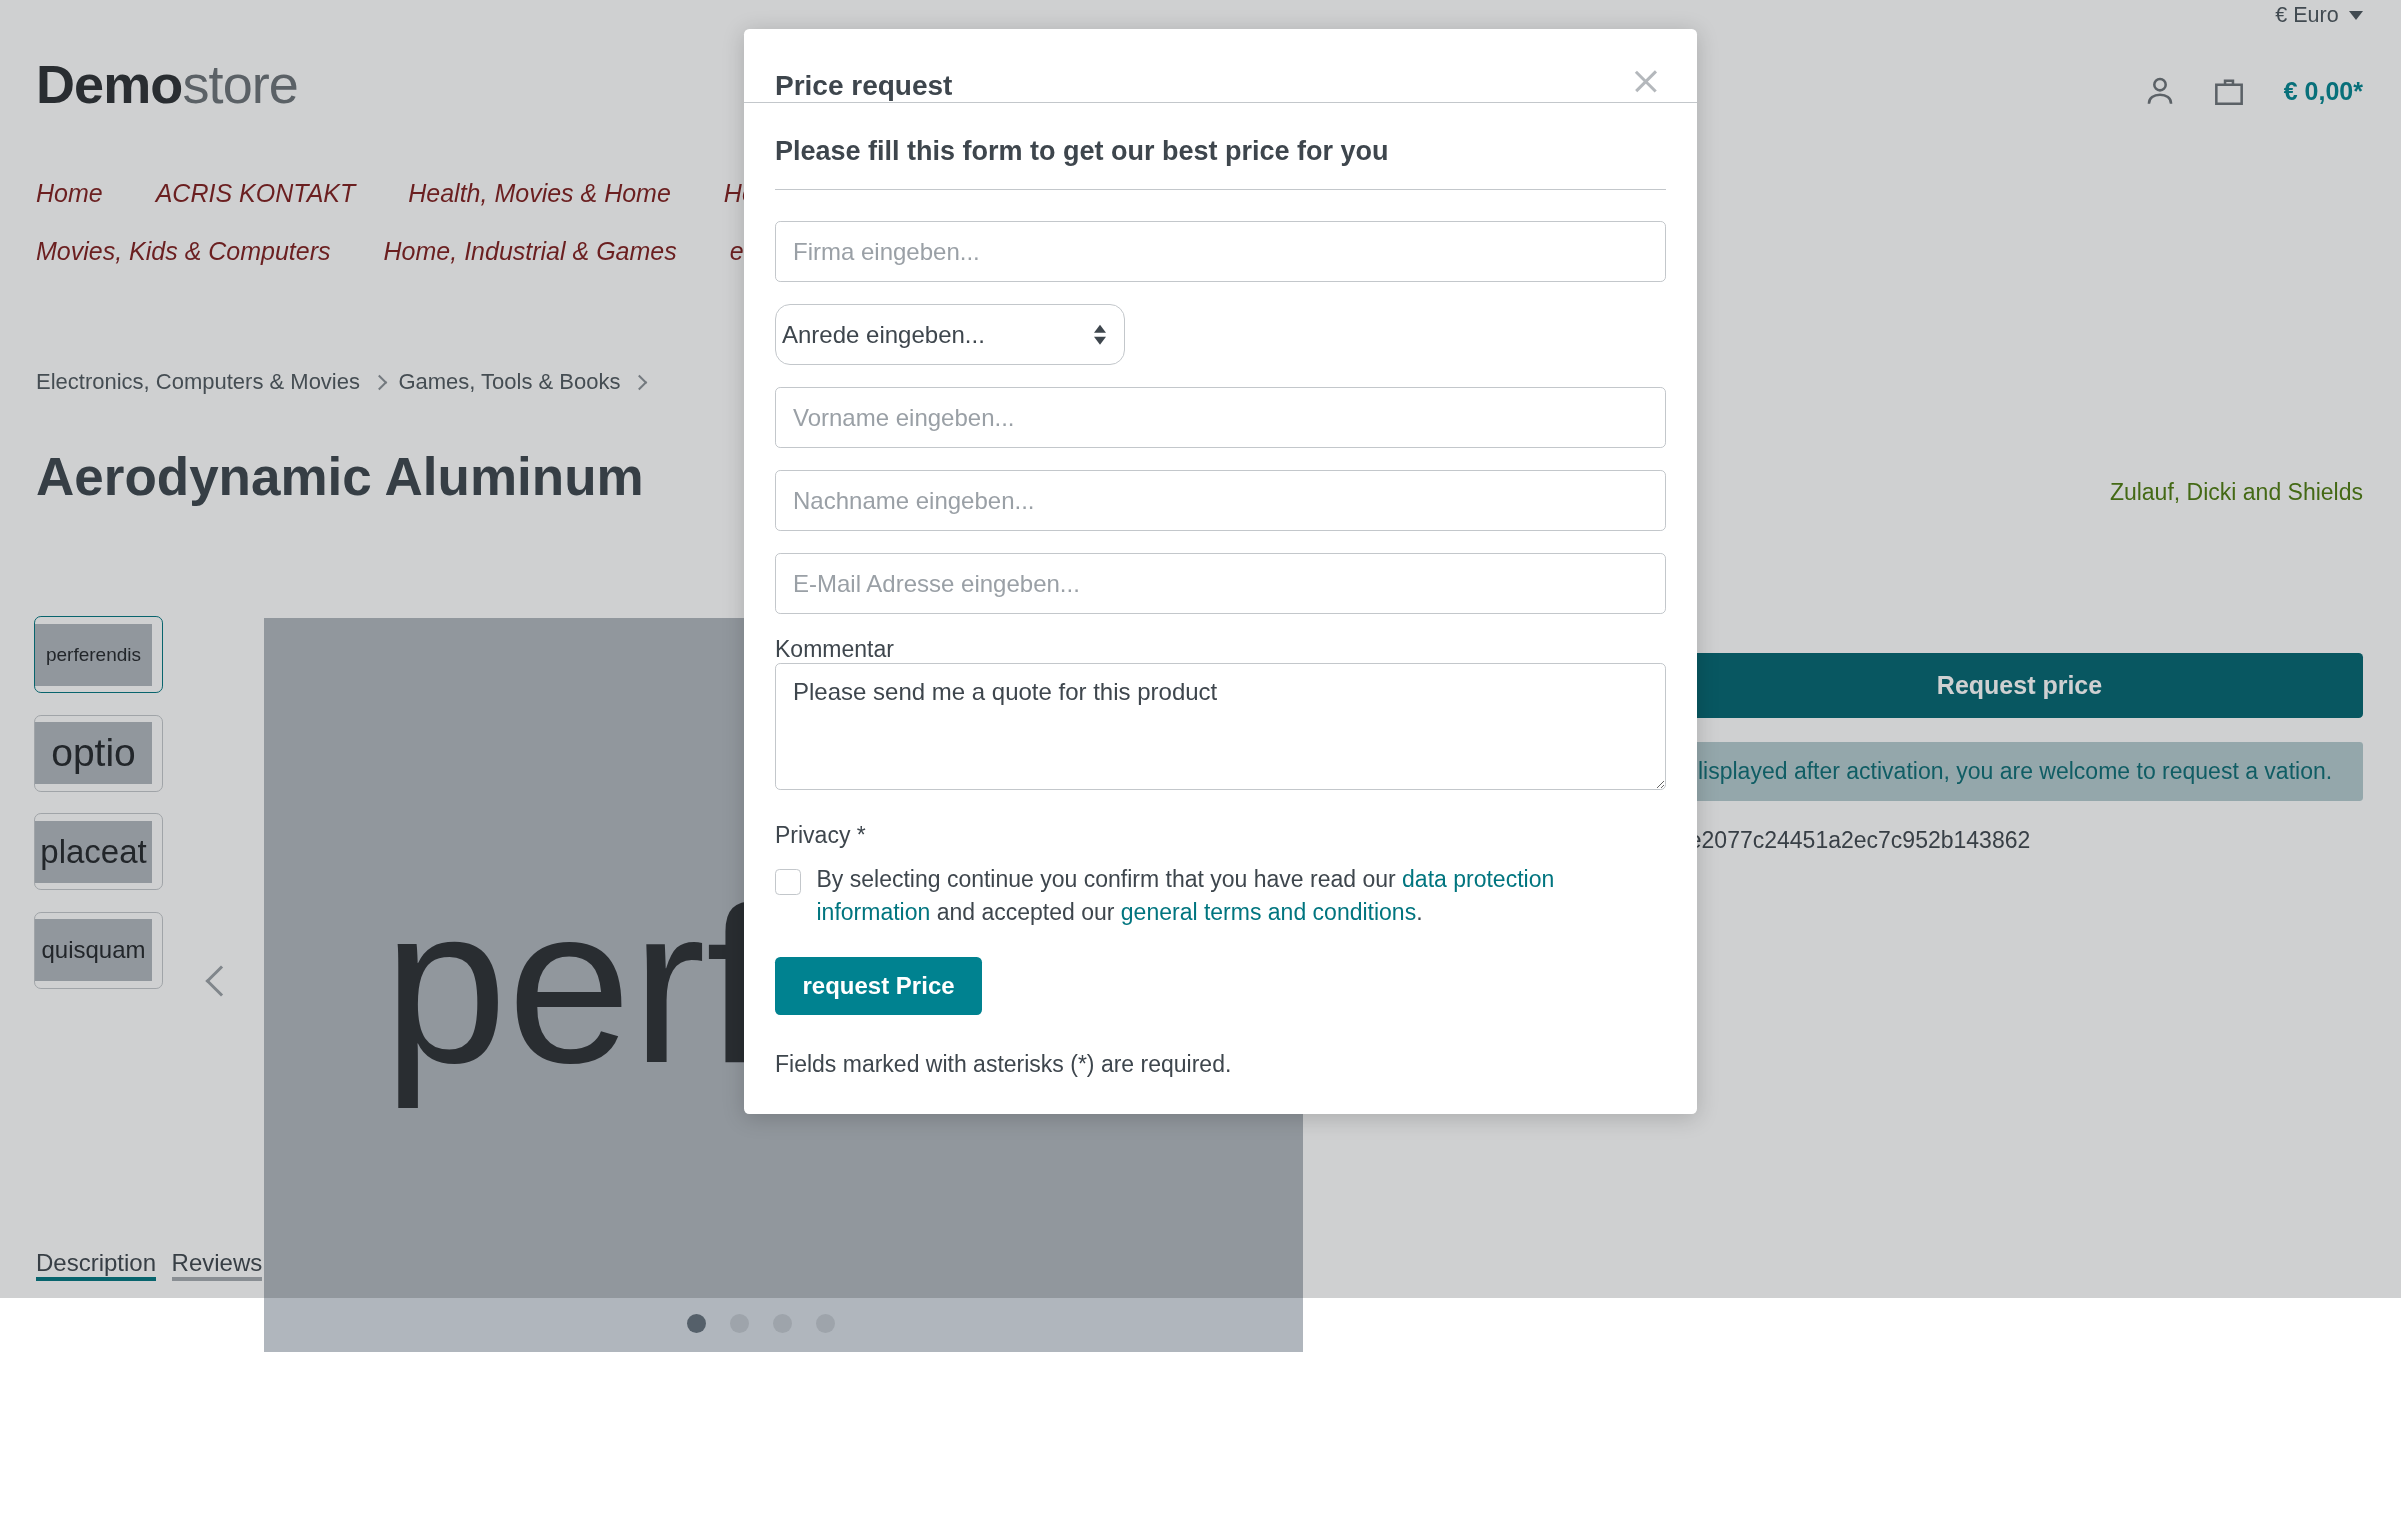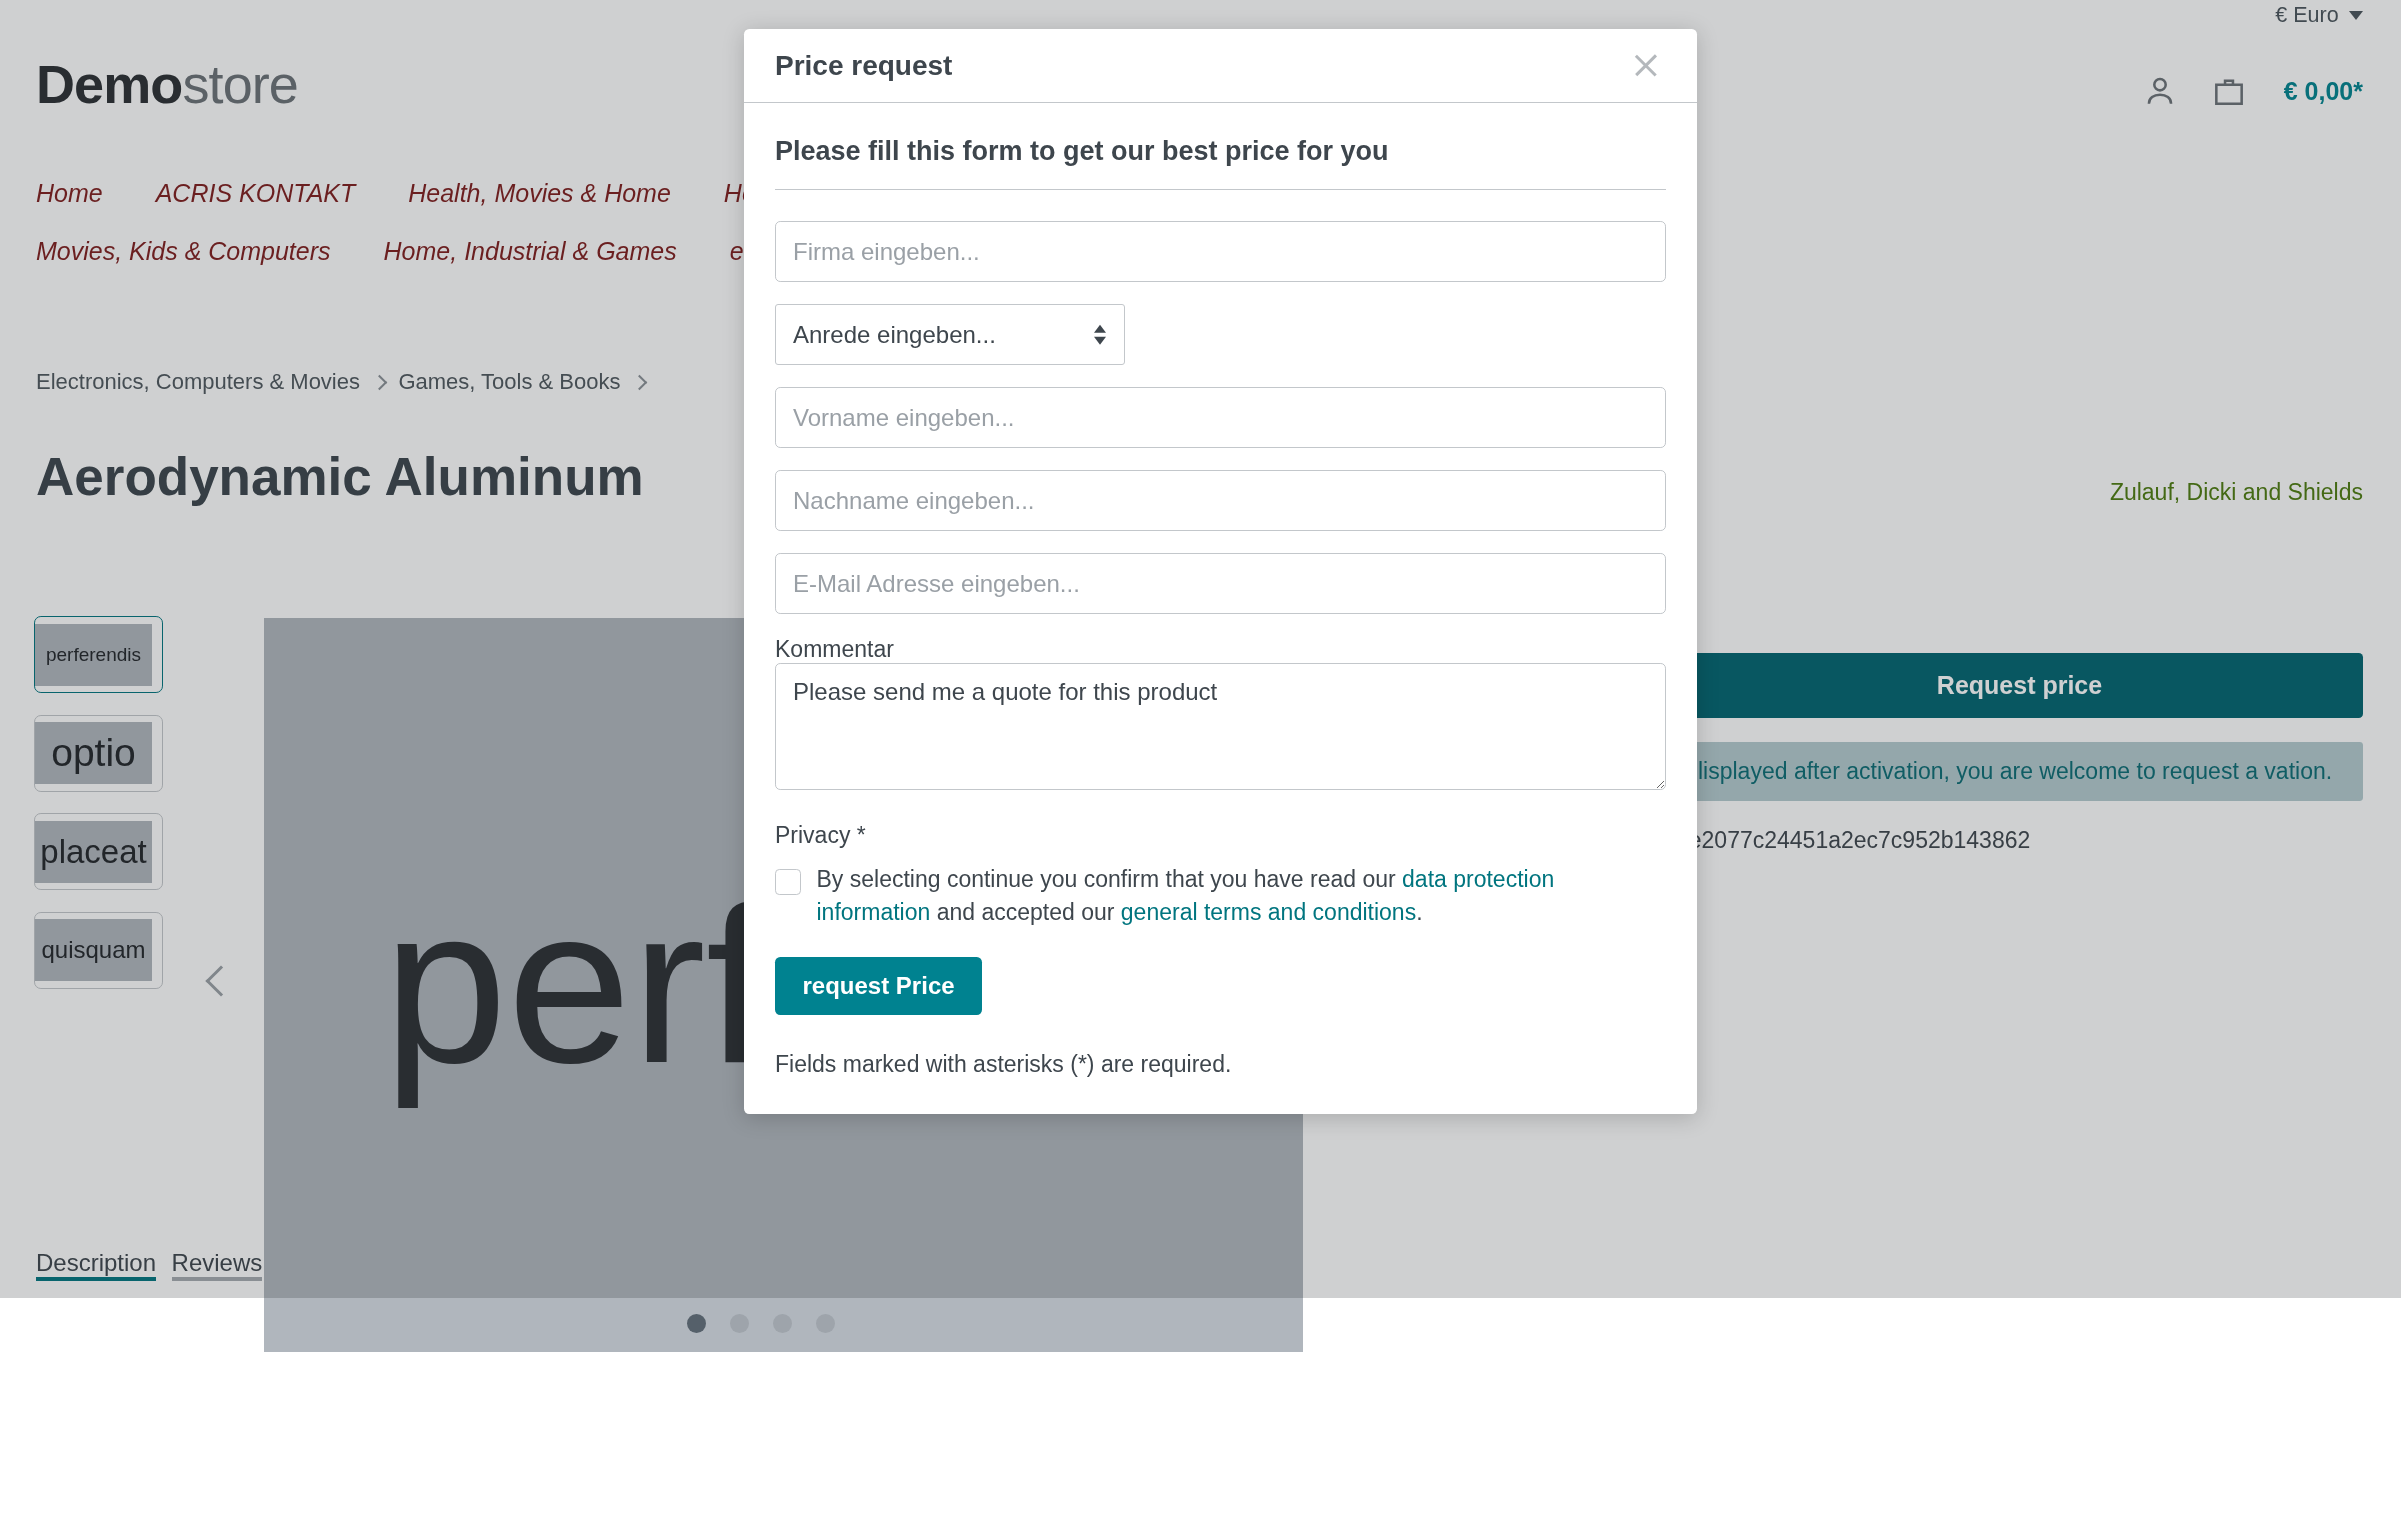--- a/index.html
+++ b/index.html
@@ -192,21 +192,21 @@
     position: absolute; z-index: 100;
     left: 744px; top: 29px;
     width: 953px;
     background: #ffffff;
     border-radius: 5.2px;
     box-shadow: 0 3.4px 22px rgba(0,0,0,0.18);
     overflow: hidden;
   }
   .modal-header {
     height: 74px;
-    display: flex; align-items: center; justify-content: space-between;
+    display: flex; align-items: flex-end; justify-content: space-between;
     padding: 0 31px 0 31px;
     border-bottom: 1.7px solid #c3c7cb;
   }
   .modal-title { font-size: 28px; font-weight: 700; color: #3e464d; }
   .modal-close {
     width: 41px; height: 41px; position: relative; cursor: pointer;
     display: flex; align-items: center; justify-content: center;
   }
   .modal-close:before, .modal-close:after {
     content: ""; position: absolute;
@@ -226,24 +226,24 @@
   .field input[type="text"] {
     width: 100%; height: 61px;
     border: 1.7px solid #c3c7cb; border-radius: 5.2px;
     background: #fff; color: #3e464d;
     font-size: 24px; font-family: "Liberation Sans", sans-serif;
     padding: 0 17px;
   }
   .field input::placeholder { color: #9aa0a6; }
   .field select {
     width: 350px; height: 61px;
-    border: 1.7px solid #c3c7cb; border-radius: 3px;
+    border: 1.7px solid #c3c7cb; border-radius: 15px;
     background: #fff; color: #3e464d;
     font-size: 24px; font-family: "Liberation Sans", sans-serif;
-    padding: 0 17px;
+    padding: 0 6px;
     -webkit-appearance: none; appearance: none;
   }
   .select-wrap { position: relative; width: 350px; }
   .select-arrows {
     position: absolute; right: 19px; top: 50%; transform: translateY(-50%);
     display: flex; flex-direction: column; gap: 4.3px; pointer-events: none;
   }
   .select-arrows i {
     width: 0; height: 0; display: block;
     border-left: 6.9px solid transparent; border-right: 6.9px solid transparent;

